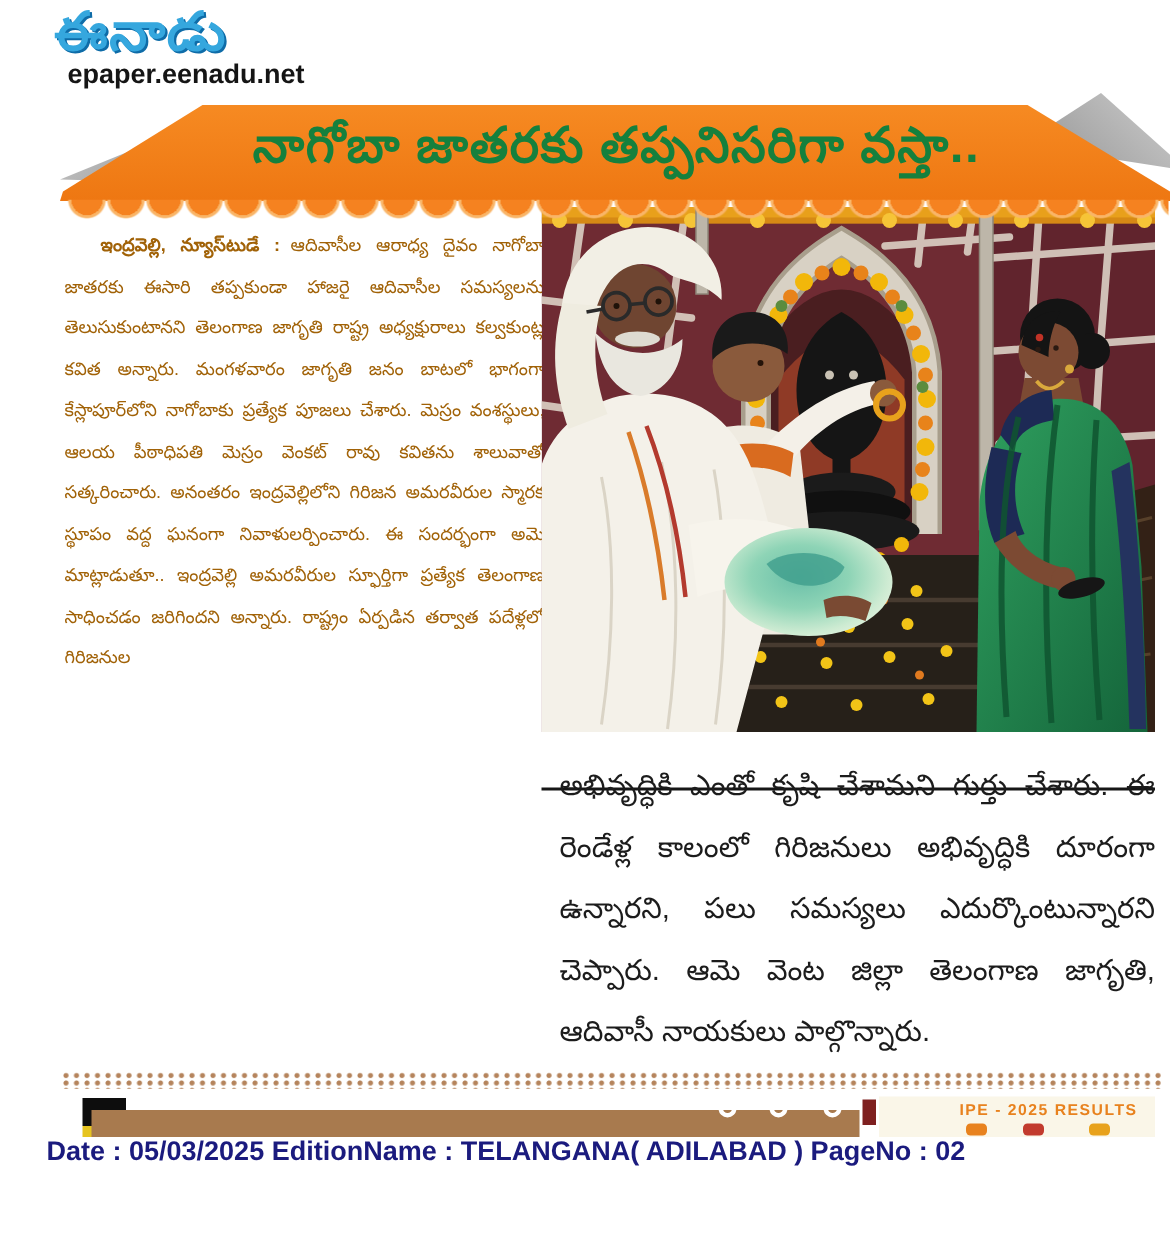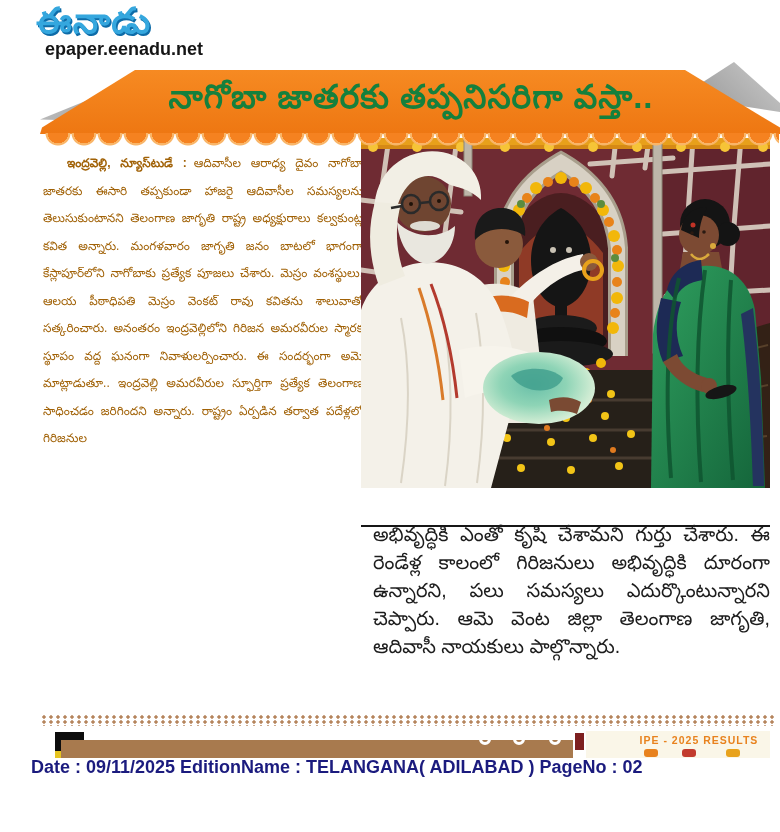--- a/index.html
+++ b/index.html
@@ -31,22 +31,22 @@
 
   
   .col-left { position:absolute; left:15px; top:150px; width:320px; height:560px;
               font-size:12px; line-height:27.5px; text-align:justify; color:#a16207; z-index:1; }
   .col-left p { text-indent:24px; }
   .col-left b { margin-right:7px; }
   .photo-frame { position:absolute; left:333px; top:138px; width:409px; height:350px; z-index:1; overflow:hidden; }
   .caption { position:absolute; left:330px; top:492px; width:412px; text-align:center;
              font-size:19px; font-weight:bold; color:#111; line-height:26px; z-index:1; }
   .caption-rule { position:absolute; left:333px; top:525px; width:409px; height:2px; background:#161616; }
-  .col-right { position:absolute; left:345px; top:520px; width:397px;
-               font-size:19.5px; line-height:28px; text-align:justify; color:#1c1c1c; }
+  .col-right { position:absolute; left:345px; top:504px; width:397px;
+               font-size:19.5px; line-height:41px; text-align:justify; color:#1c1c1c; }
 
   
   .dotted-sep { position:absolute; left:14px; top:715px; width:733px; height:11px;
                 background-image:radial-gradient(circle at 2px 2px, #B5845C 1.4px, rgba(181,132,92,0) 2px);
                 background-size:7px 5px; background-repeat:repeat; }
 
   
   .peek-thumb { position:absolute; left:27px; top:732px; width:29px; height:26px;
                 background:linear-gradient(#0d0d0d 0 19px, #E6C420 19px); }
   .peek-bar { position:absolute; left:33px; top:740px; width:512px; height:18px; background:#A87A4E; overflow:hidden; }
@@ -324,15 +324,15 @@
     <div class="frag frag3"></div>
   </div>
   <div class="peek-red"></div>
   <div class="peek-ad">
     <span class="ad-text">IPE - 2025 RESULTS</span>
     <span class="ad-blob blob1"></span>
     <span class="ad-blob blob2"></span>
     <span class="ad-blob blob3"></span>
   </div>
 
-  <div class="footer-info">Date : 09/11/2025 EditionName : TELANGANA( ADILABAD ) PageNo : 02</div>
+  <div class="footer-info">Date : 05/03/2025 EditionName : TELANGANA( ADILABAD ) PageNo : 02</div>
 
 </div>
 
 </body></html>

